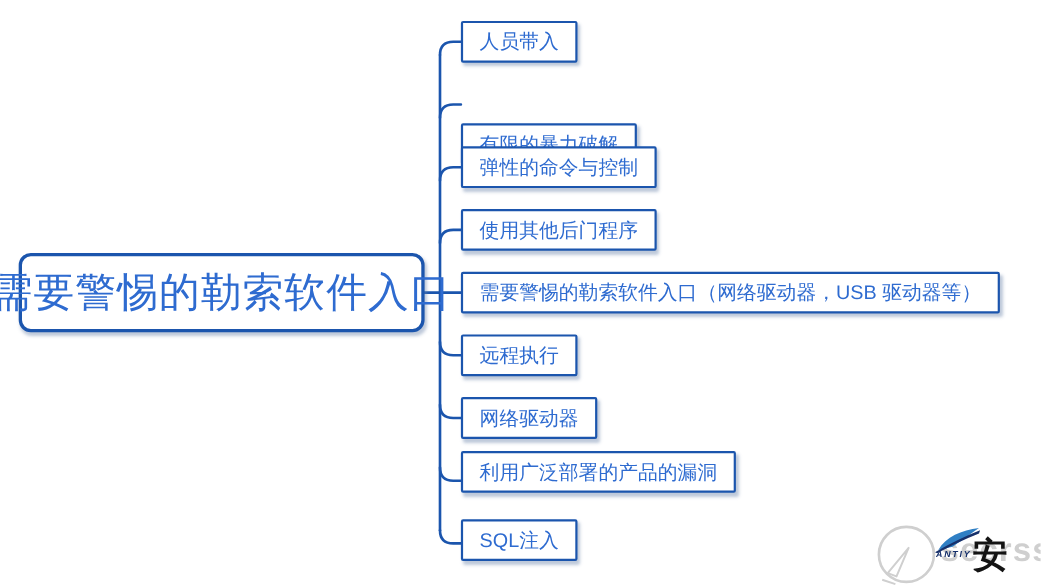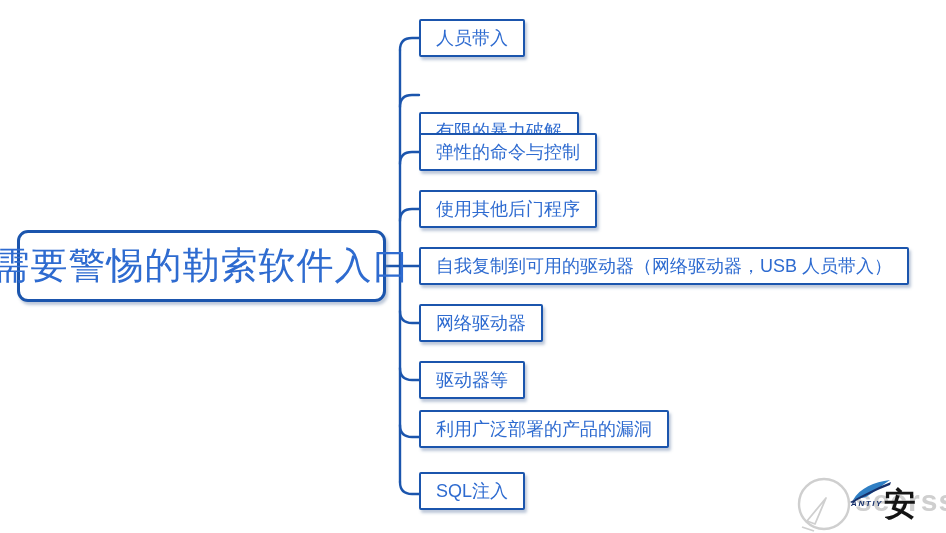--- a/index.html
+++ b/index.html
@@ -104,23 +104,23 @@
   <path d="M 400 425 Q 400 437 412 437 H 419"></path>
   <path d="M 400 482 Q 400 494 412 494 H 419"></path>
 </svg>
 
 <div class="node root-node">需要警惕的勒索软件入口</div>
 
 <div class="node b1">人员带入</div>
 <div class="node b2">有限的暴力破解</div>
 <div class="node b3">弹性的命令与控制</div>
 <div class="node b4">使用其他后门程序</div>
-<div class="node b5">自我复制到可用的驱动器（网络驱动器，USB 人员带入）</div>
-<div class="node b6">网络驱动器</div>
-<div class="node b7">驱动器等</div>
+<div class="node b5">需要警惕的勒索软件入口（网络驱动器，USB 驱动器等）</div>
+<div class="node b6">远程执行</div>
+<div class="node b7">网络驱动器</div>
 <div class="node b8">利用广泛部署的产品的漏洞</div>
 <div class="node b9">SQL注入</div>
 
 <svg class="wm-circle" viewBox="0 0 62 58">
   <circle cx="32" cy="29" r="25"></circle>
   <path d="M 34 23 L 15 46 L 23 49 Z"></path>
   <path d="M 10 52 L 22 56"></path>
 </svg>
 
 <span class="wm-text">secrss</span>

